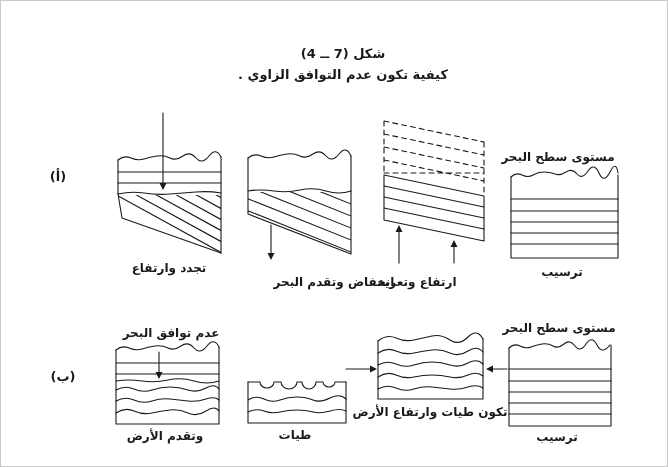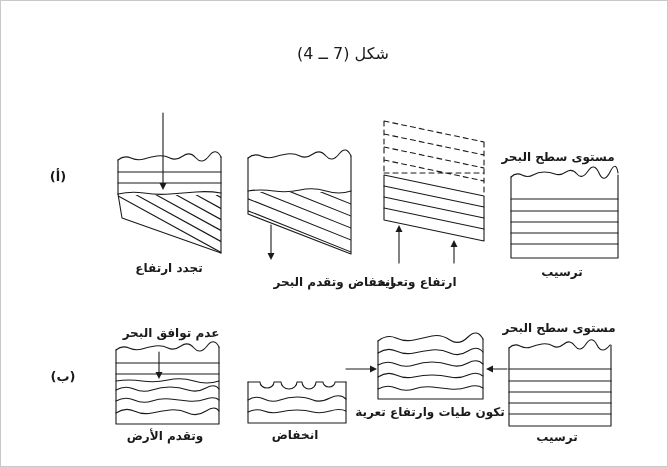--- a/index.html
+++ b/index.html
@@ -8,21 +8,21 @@
     background:#ffffff;border:1px solid #c9c9c9;box-sizing:border-box;
     font-family:"DejaVu Sans",sans-serif;color:#1a1a1a;
   }
   .lbl{
     position:absolute;transform:translateX(-50%);
     direction:rtl;white-space:nowrap;text-align:center;
     font-size:12px;font-weight:bold;color:#1a1a1a;line-height:14px;
   }
   .title{
     position:absolute;left:342px;top:42px;transform:translateX(-50%);
-    direction:rtl;text-align:center;font-size:16px;font-weight:normal;
+    direction:rtl;text-align:center;font-size:13px;font-weight:bold;
     line-height:21px;white-space:nowrap;
   }
   .rowtag{font-size:13px;}
   svg{position:absolute;left:0;top:0;}
   .ink{stroke:#1a1a1a;stroke-width:1.1;fill:none;stroke-linecap:round;stroke-linejoin:round;}
   .dash{stroke-dasharray:5,4;}
   .head{fill:#1a1a1a;stroke:none;}
 </style>
 </head>
 <body>
@@ -123,29 +123,30 @@
          M115,412 q9,-6 18,-2 t18,2 t18,-3 t18,3 t18,-2 t13,0"></path>
     <g>
       <path class="ink" d="M158,351 V372"></path>
       <polygon class="head" points="158,378 154.5,371 161.5,371"></polygon>
     </g>
   </g>
 </svg>
 
 <div class="title">
   <div>شكل (7 ــ 4)</div>
+  <div>كيفية تكون عدم التوافق الزاوي .</div>
 </div>
 
 <div class="lbl rowtag" style="left:57px;top:169px;">(أ)</div>
 <div class="lbl rowtag" style="left:62px;top:369px;">(ب)</div>
 
 <div class="lbl" style="left:557px;top:149px;">مستوى سطح البحر</div>
 <div class="lbl" style="left:561px;top:264px;">ترسيب</div>
 <div class="lbl" style="left:416px;top:274px;">ارتفاع وتعرية</div>
 <div class="lbl" style="left:296px;top:274px;margin-left:37px;">انخفاض وتقدم البحر</div>
-<div class="lbl" style="left:168px;top:260px;">تجدد ارتفاع</div>
+<div class="lbl" style="left:168px;top:260px;">تجدد وارتفاع</div>
 
 <div class="lbl" style="left:558px;top:320px;">مستوى سطح البحر</div>
 <div class="lbl" style="left:556px;top:429px;">ترسيب</div>
-<div class="lbl" style="left:429px;top:404px;">تكون طيات وارتفاع تعرية</div>
-<div class="lbl" style="left:294px;top:427px;">انخفاض</div>
+<div class="lbl" style="left:429px;top:404px;">تكون طيات وارتفاع الأرض</div>
+<div class="lbl" style="left:294px;top:427px;">طيات</div>
 <div class="lbl" style="left:164px;top:428px;">وتقدم الأرض</div>
 <div class="lbl" style="left:170px;top:325px;">عدم توافق البحر</div>
 
 </body></html>

